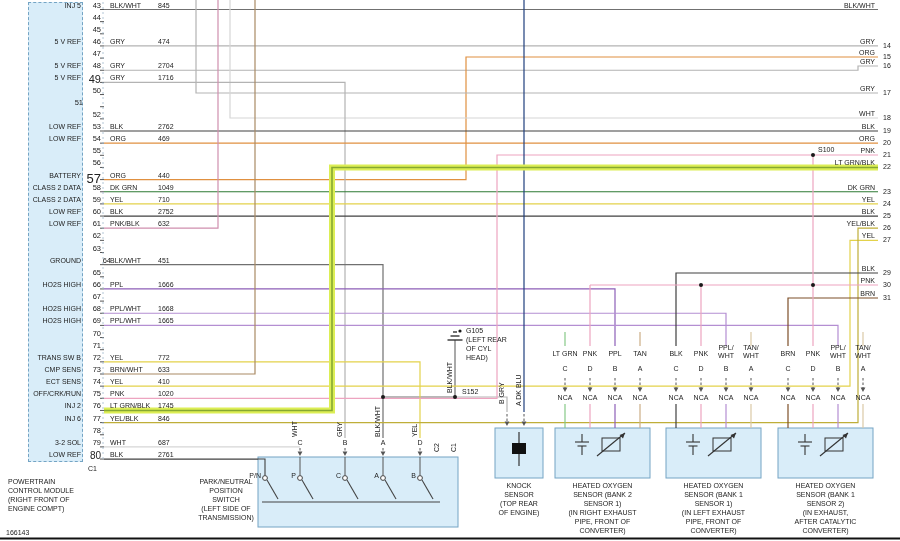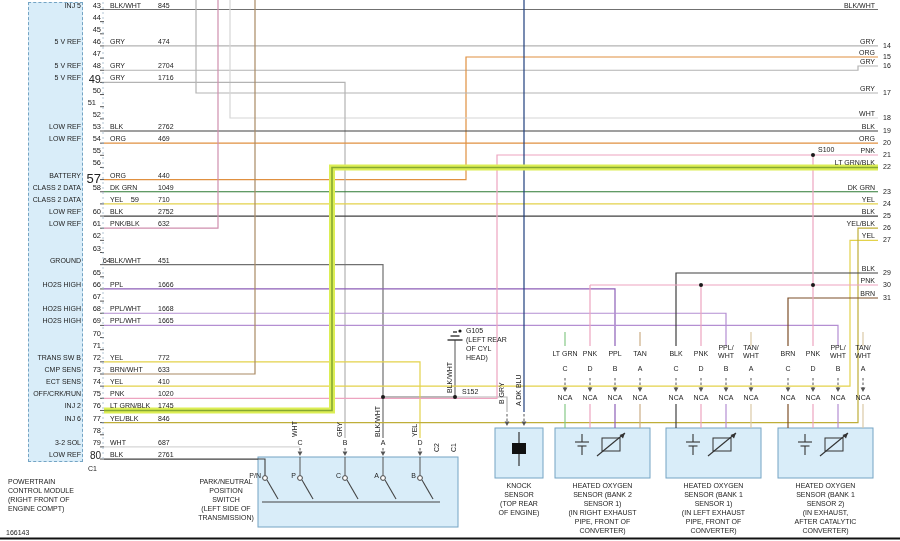--- a/index.html
+++ b/index.html
@@ -219,41 +219,41 @@
       <div class="t r" style="left: 101px; top: 50.1px; font-size: 7.5px;">47</div>
       <div class="t r" style="left: 101px; top: 62.25px; font-size: 7.5px;">48</div>
       <div class="t r" style="left: 81px; top: 62.25px; font-size: 7px;">5 V REF</div>
       <div class="t" style="left: 110px; top: 62.25px; font-size: 7px;">GRY</div>
       <div class="t" style="left: 158px; top: 62.25px; font-size: 7px;">2704</div>
       <div class="t r" style="left: 101px; top: 74.4px; font-size: 11px;">49</div>
       <div class="t r" style="left: 81px; top: 74.4px; font-size: 7px;">5 V REF</div>
       <div class="t" style="left: 110px; top: 74.4px; font-size: 7px;">GRY</div>
       <div class="t" style="left: 158px; top: 74.4px; font-size: 7px;">1716</div>
       <div class="t r" style="left: 101px; top: 86.55px; font-size: 7.5px;">50</div>
-      <div class="t r" style="left: 96px; top: 98.7px; font-size: 7.5px;">51</div>
+      <div class="t r" style="left: 83px; top: 98.7px; font-size: 7.5px;">51</div>
       <div class="t r" style="left: 101px; top: 110.85px; font-size: 7.5px;">52</div>
       <div class="t r" style="left: 101px; top: 123px; font-size: 7.5px;">53</div>
       <div class="t r" style="left: 81px; top: 123px; font-size: 7px;">LOW REF</div>
       <div class="t" style="left: 110px; top: 123px; font-size: 7px;">BLK</div>
       <div class="t" style="left: 158px; top: 123px; font-size: 7px;">2762</div>
       <div class="t r" style="left: 101px; top: 135.15px; font-size: 7.5px;">54</div>
       <div class="t r" style="left: 81px; top: 135.15px; font-size: 7px;">LOW REF</div>
       <div class="t" style="left: 110px; top: 135.15px; font-size: 7px;">ORG</div>
       <div class="t" style="left: 158px; top: 135.15px; font-size: 7px;">469</div>
       <div class="t r" style="left: 101px; top: 147.3px; font-size: 7.5px;">55</div>
       <div class="t r" style="left: 101px; top: 159.45px; font-size: 7.5px;">56</div>
       <div class="t r" style="left: 101px; top: 171.6px; font-size: 13px;">57</div>
       <div class="t r" style="left: 81px; top: 171.6px; font-size: 7px;">BATTERY</div>
       <div class="t" style="left: 110px; top: 171.6px; font-size: 7px;">ORG</div>
       <div class="t" style="left: 158px; top: 171.6px; font-size: 7px;">440</div>
       <div class="t r" style="left: 101px; top: 183.75px; font-size: 7.5px;">58</div>
       <div class="t r" style="left: 81px; top: 183.75px; font-size: 7px;">CLASS 2 DATA</div>
       <div class="t" style="left: 110px; top: 183.75px; font-size: 7px;">DK GRN</div>
       <div class="t" style="left: 158px; top: 183.75px; font-size: 7px;">1049</div>
-      <div class="t r" style="left: 101px; top: 195.9px; font-size: 7.5px; margin-left: 38px;">59</div>
+      <div class="t r" style="left: 101px; top: 195.9px; font-size: 7.5px;">59</div>
       <div class="t r" style="left: 81px; top: 195.9px; font-size: 7px;">CLASS 2 DATA</div>
       <div class="t" style="left: 110px; top: 195.9px; font-size: 7px;">YEL</div>
       <div class="t" style="left: 158px; top: 195.9px; font-size: 7px;">710</div>
       <div class="t r" style="left: 101px; top: 208.05px; font-size: 7.5px;">60</div>
       <div class="t r" style="left: 81px; top: 208.05px; font-size: 7px;">LOW REF</div>
       <div class="t" style="left: 110px; top: 208.05px; font-size: 7px;">BLK</div>
       <div class="t" style="left: 158px; top: 208.05px; font-size: 7px;">2752</div>
       <div class="t r" style="left: 101px; top: 220.2px; font-size: 7.5px;">61</div>
       <div class="t r" style="left: 81px; top: 220.2px; font-size: 7px;">LOW REF</div>
       <div class="t" style="left: 110px; top: 220.2px; font-size: 7px;">PNK/BLK</div>

